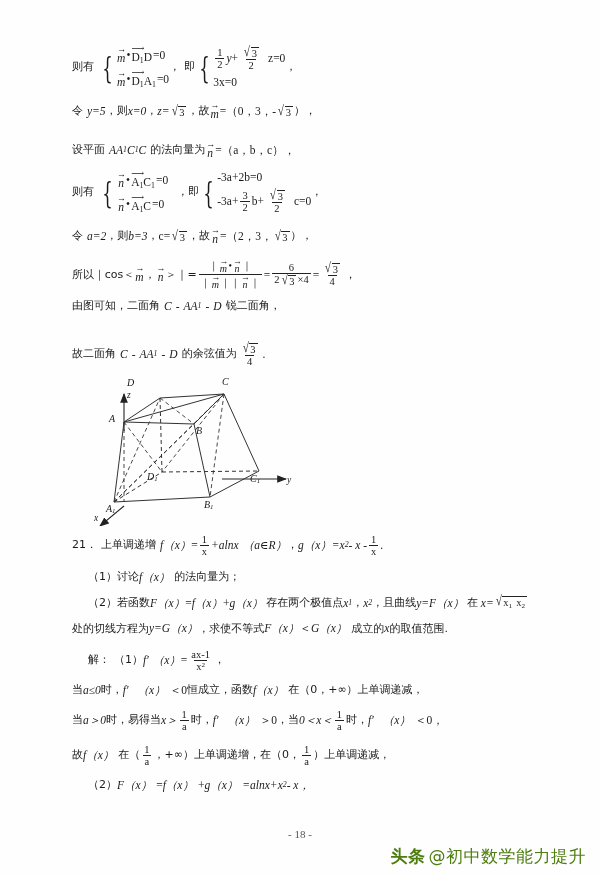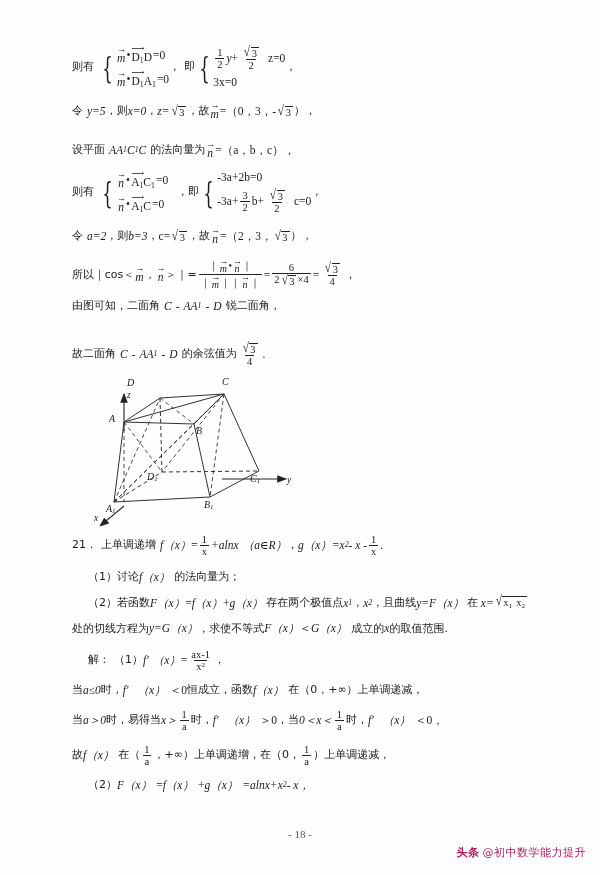--- a/index.html
+++ b/index.html
@@ -137,22 +137,22 @@
     top: 828px;
     text-align: center;
     font-size: 11px;
     color: #555;
     font-family: "Liberation Serif", serif;
   }
   .watermark {
     position: absolute;
     right: 14px;
     top: 845px;
-    font-size: 11px;
-    color: #be185d;
+    font-size: 17px;
+    color: #4d7c0f;
     font-family: "DejaVu Sans", "Liberation Sans", sans-serif;
     letter-spacing: 0.5px;
     white-space: nowrap;
   }
   .wm-logo { font-weight: bold; margin-right: 3px; }
   .indent { margin-left: 16px; }
 </style>
 </head>
 <body>
 

